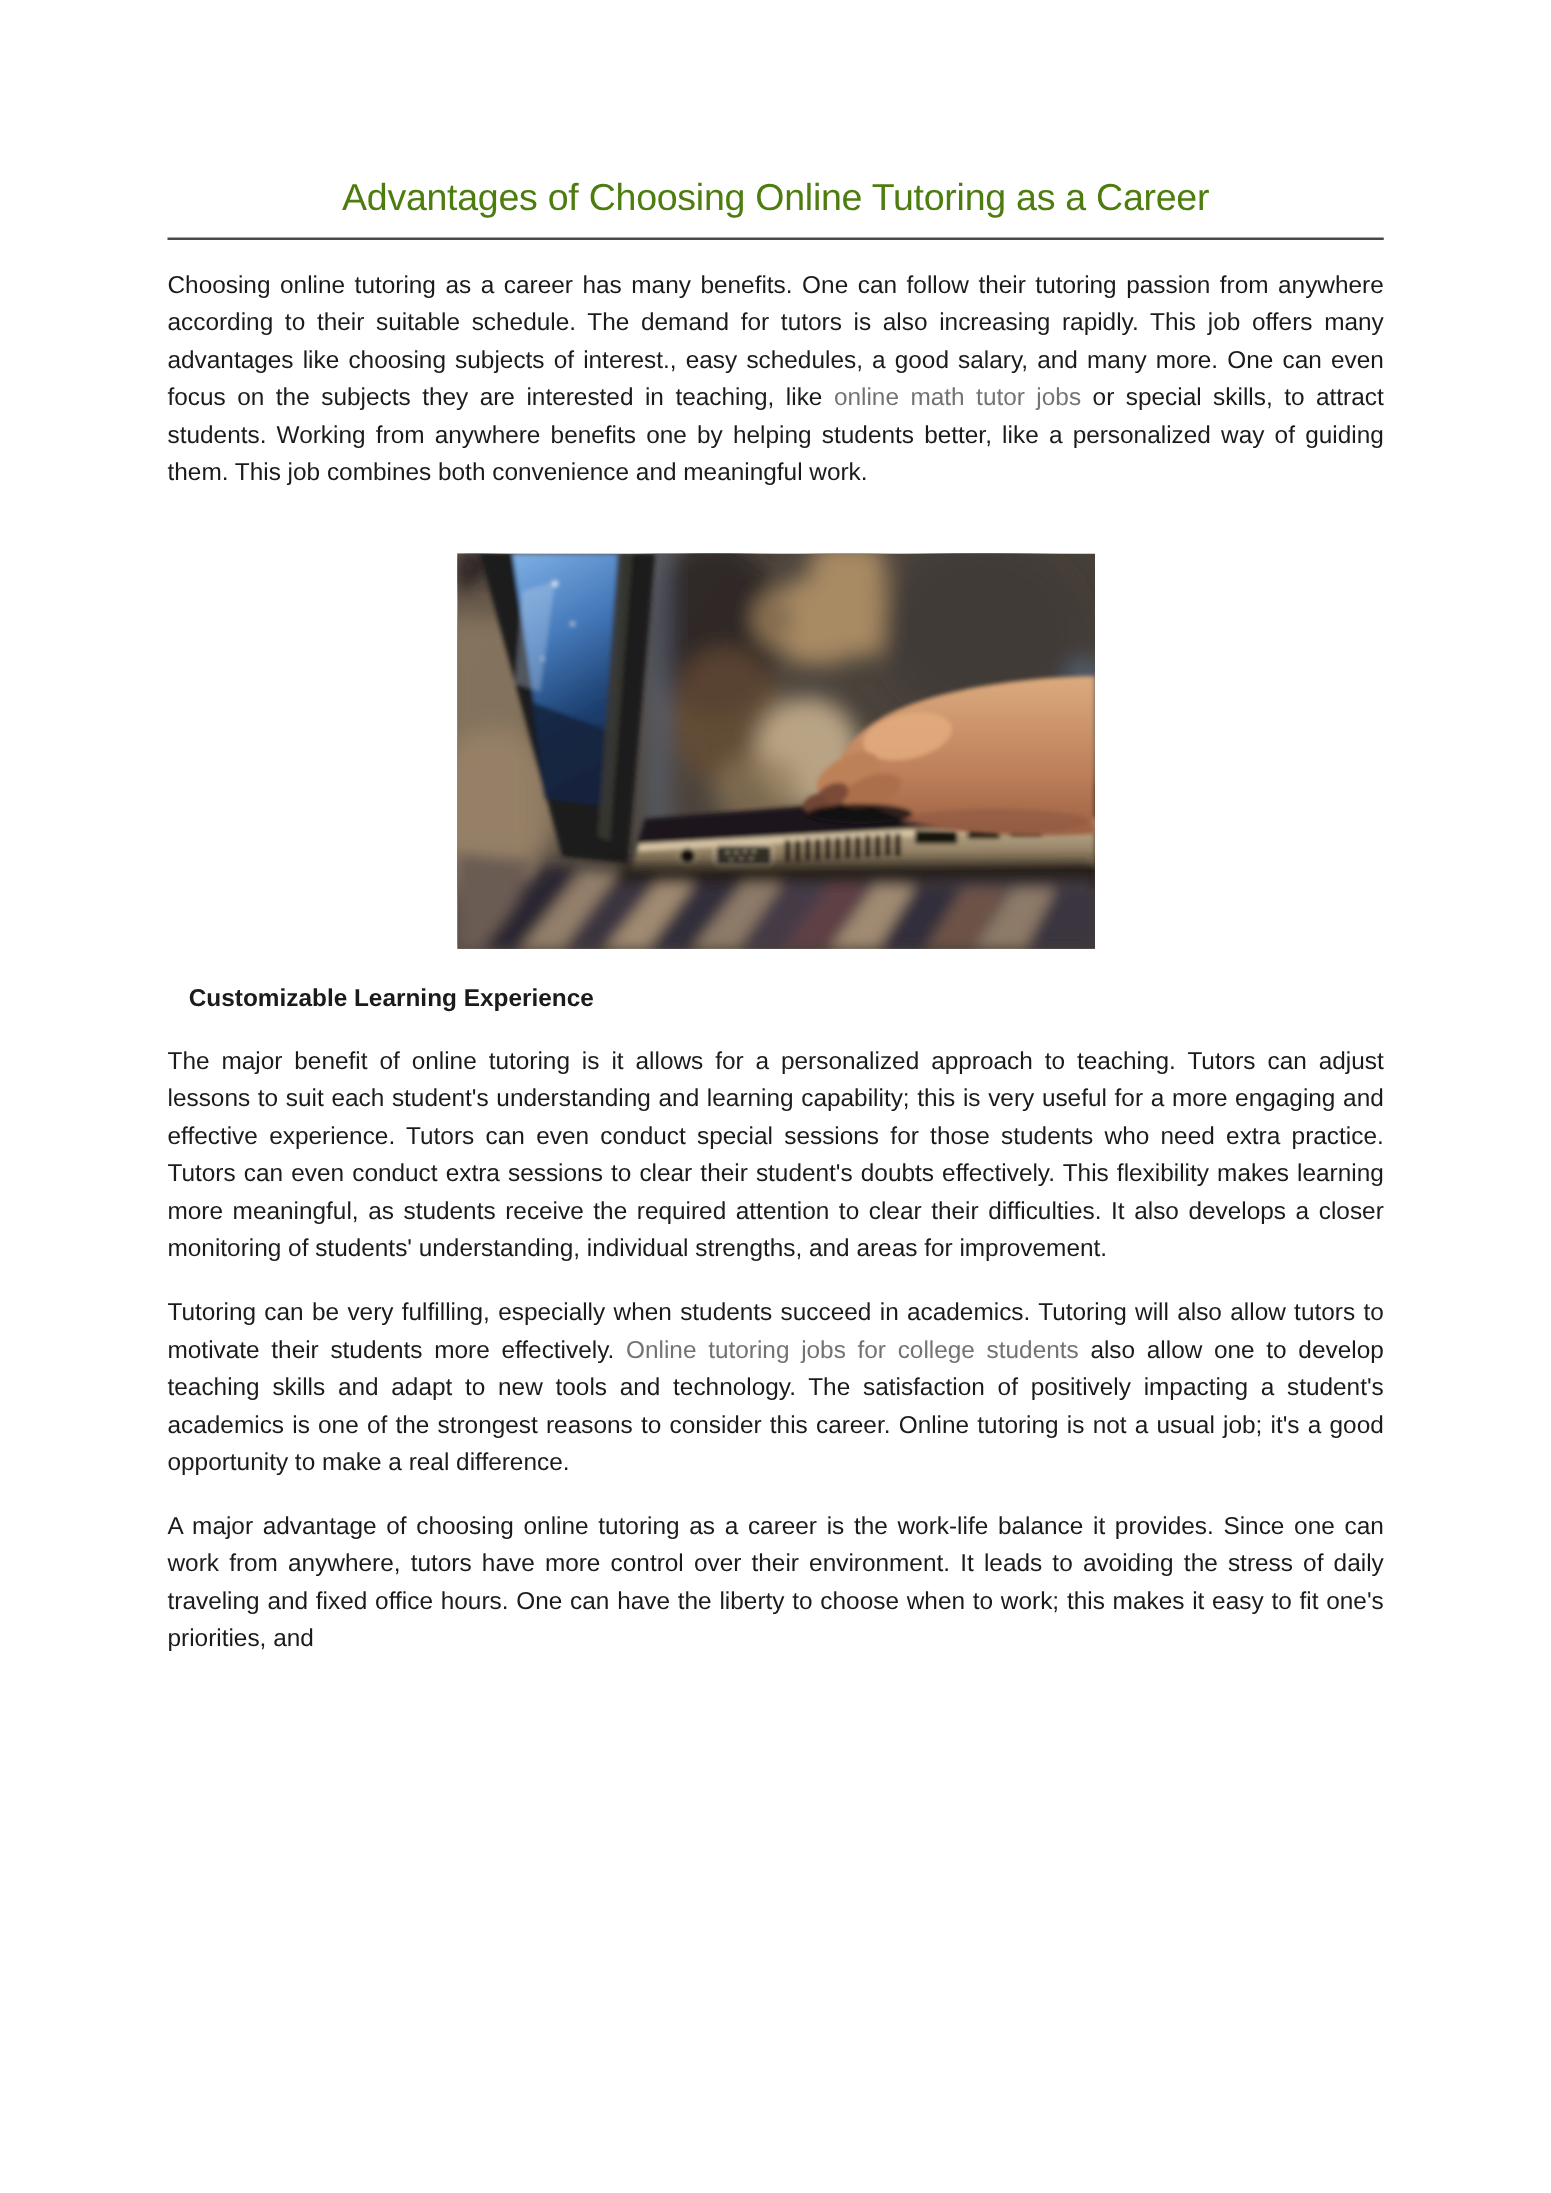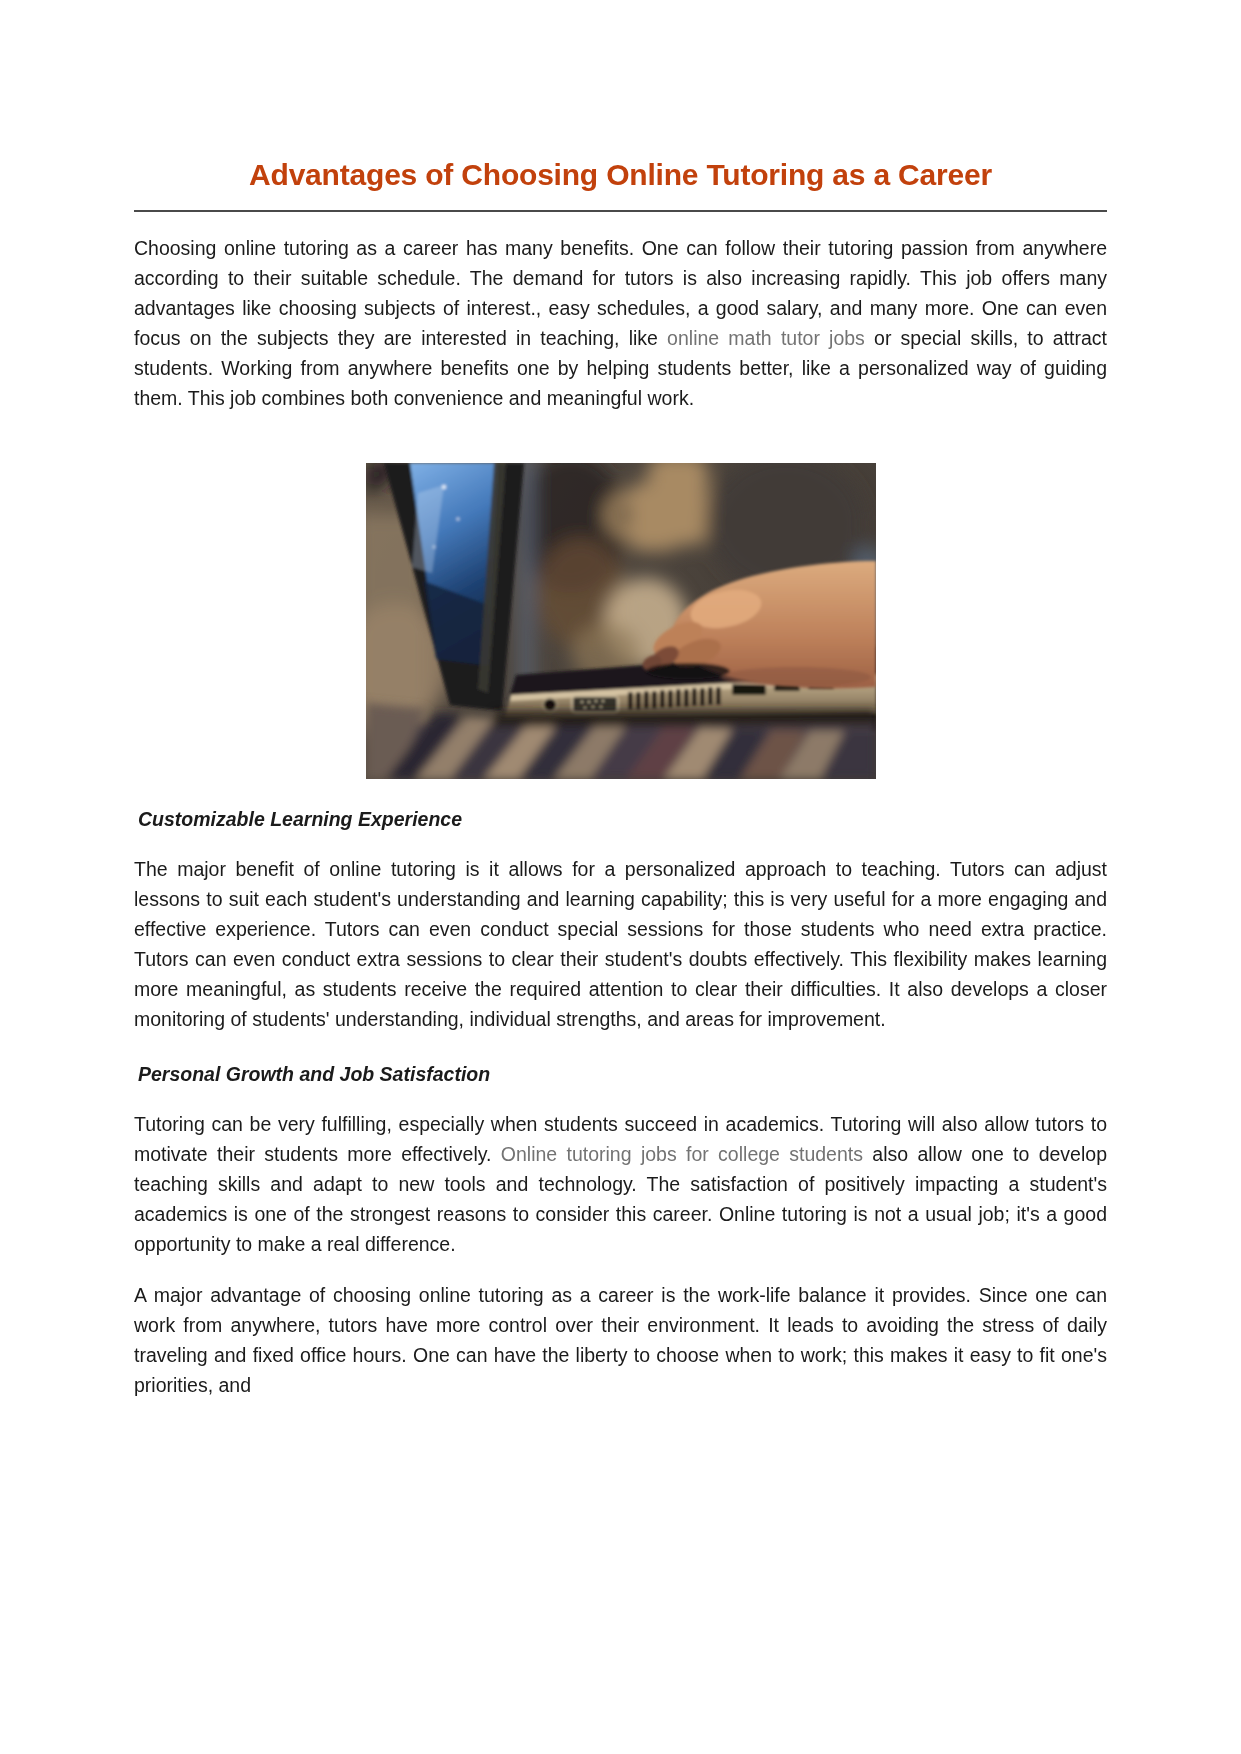--- a/index.html
+++ b/index.html
@@ -15,27 +15,27 @@
     position: relative;
     width: 1241px;
     height: 1754px;
     background: #ffffff;
   }
   .content {
     margin: 0 134px;
     width: 973px;
   }
   h1.doc-title {
-    margin: 16px;
+    margin: 0;
     padding: 140px 0 0 0;
     font-size: 30px;
     line-height: 38px;
-    font-weight: 700;
+    font-weight: 400;
     text-align: center;
-    color: #c2410c;
+    color: #4d7c0f;
     letter-spacing: -0.2px;
   }
   .title-rule {
     margin-top: 12px;
     height: 0;
     border-bottom: 2px solid #4a4a4a;
   }
   p.body-text {
     margin: 21px 0 0 0;
     font-size: 19.5px;
@@ -43,26 +43,25 @@
     text-align: justify;
     color: #1b1b1b;
   }
   a.doc-link {
     color: #737373;
     text-decoration-thickness: 1.5px;
     text-underline-offset: 3px;
     cursor: pointer;
   }
   h2.section-heading {
-    margin: 27px 0 0 4px;
+    margin: 27px 0 0 17px;
     font-size: 19.5px;
     line-height: 27px;
     font-weight: 700;
     color: #1b1b1b;
-    font-style: italic;
   }
   figure.photo {
     margin: 50px auto 6px auto;
     width: 510px;
     height: 316px;
     overflow: hidden;
     background: #4b443e;
   }
   figure.photo svg { display: block; }
 </style>
@@ -207,19 +206,18 @@
           <polygon points="414,316 444,268 478,268 454,316" fill="#8d7a68"></polygon>
           <polygon points="454,316 482,268 510,268 510,316" fill="#3b3440"></polygon>
           <polygon points="130,248 510,246 510,262 124,264" fill="#241d18" opacity="0.85"></polygon>
         </g>
       </svg>
     </figure>
 
     <h2 class="section-heading">Customizable Learning Experience</h2>
     <p class="body-text">The major benefit of online tutoring is it allows for a personalized approach to teaching. Tutors can adjust lessons to suit each student's understanding and learning capability; this is very useful for a more engaging and effective experience. Tutors can even conduct special sessions for those students who need extra practice. Tutors can even conduct extra sessions to clear their student's doubts effectively. This flexibility makes learning more meaningful, as students receive the required attention to clear their difficulties. It also develops a closer monitoring of students' understanding, individual strengths, and areas for improvement.</p>
 
-    <h2 class="section-heading">Personal Growth and Job Satisfaction</h2>
     <p class="body-text"><span>Tutoring can be very fulfilling, especially when students succeed in academics. Tutoring will also allow tutors to motivate their students more effectively. </span><a class="doc-link">Online tutoring jobs for college students</a><span> also allow one to develop teaching skills and adapt to new tools and technology. The satisfaction of positively impacting a student's academics is one of the strongest reasons to consider this career. Online tutoring is not a usual job; it's a good opportunity to make a real difference.</span></p>
 
     <p class="body-text">A major advantage of choosing online tutoring as a career is the work-life balance it provides. Since one can work from anywhere, tutors have more control over their environment. It leads to avoiding the stress of daily traveling and fixed office hours. One can have the liberty to choose when to work; this makes it easy to fit one's priorities, and</p>
 
   </div>
 </div>
 
 </body></html>

